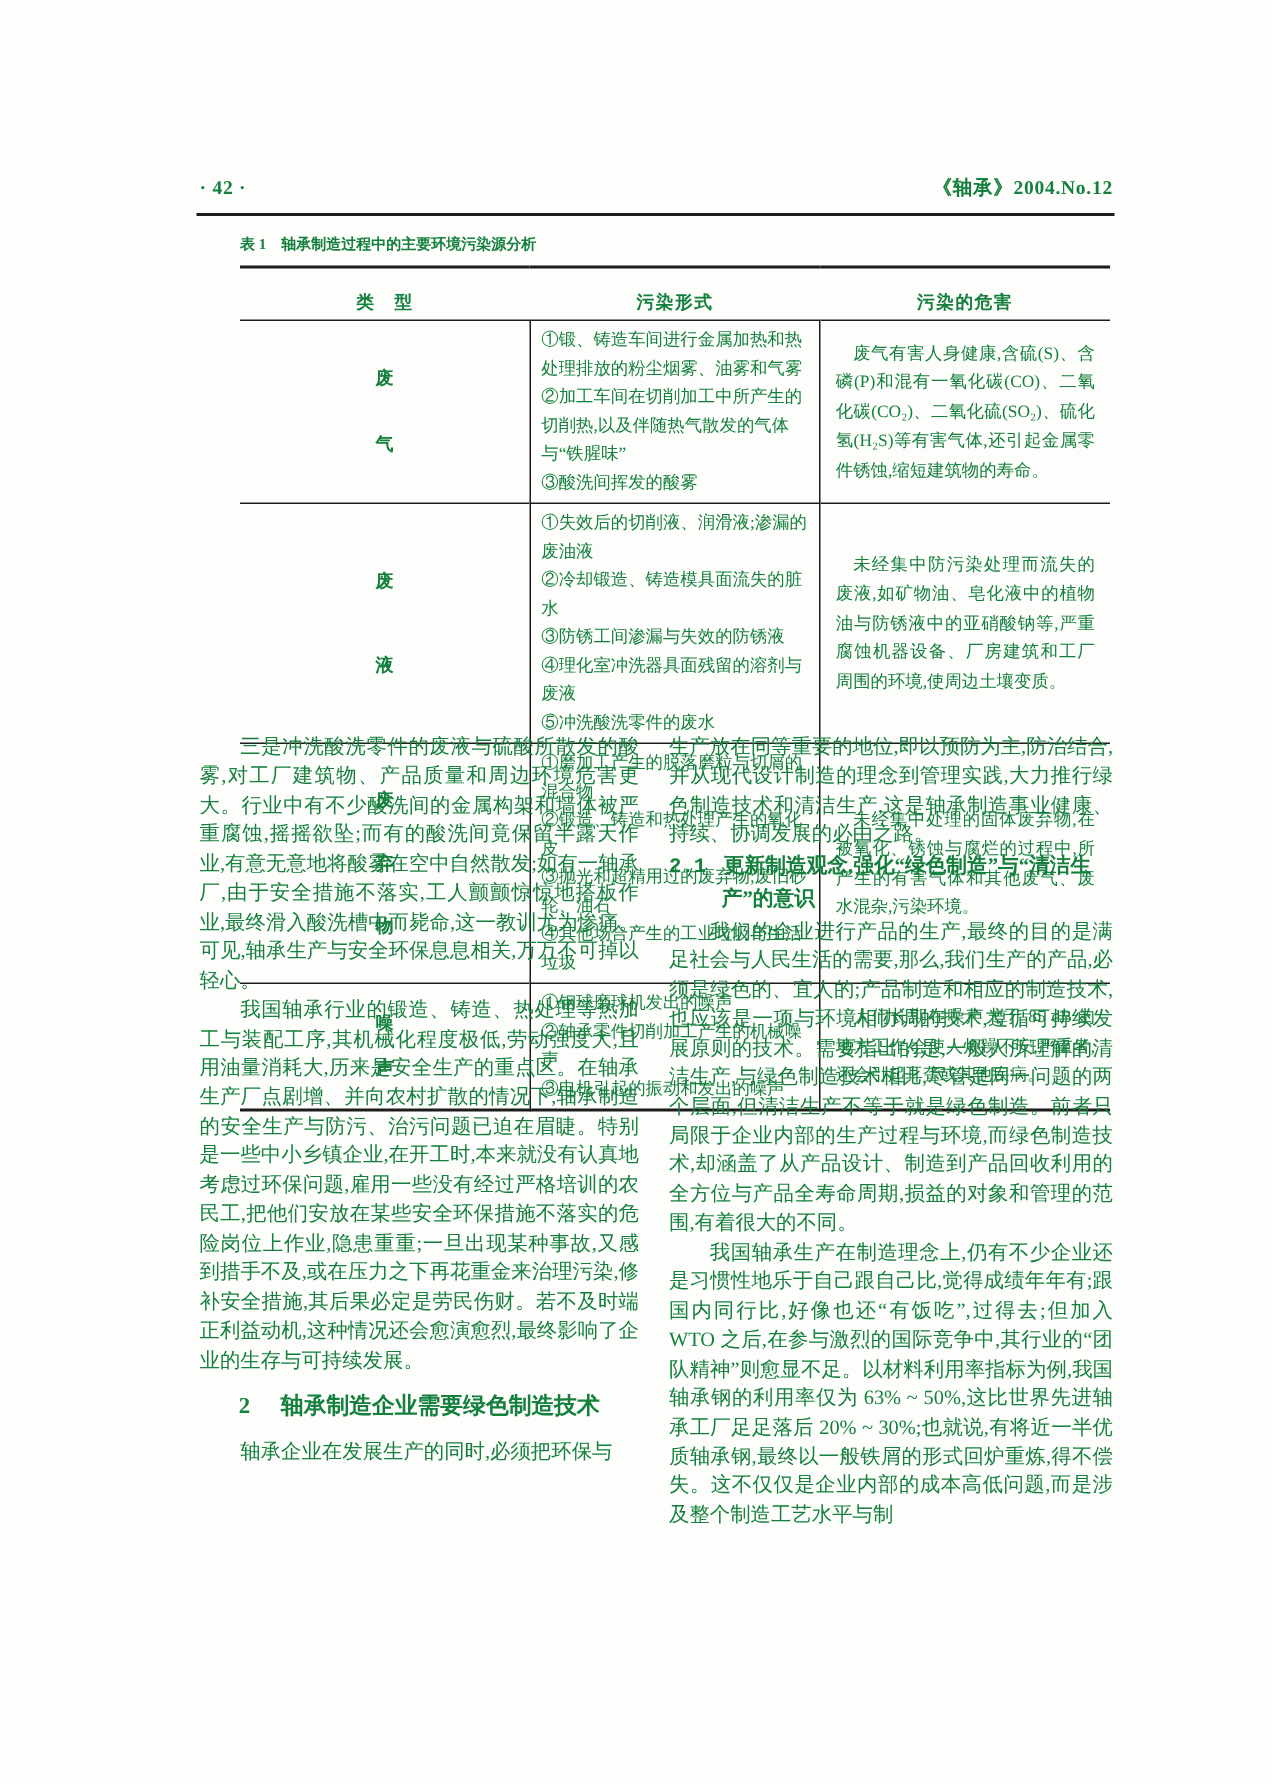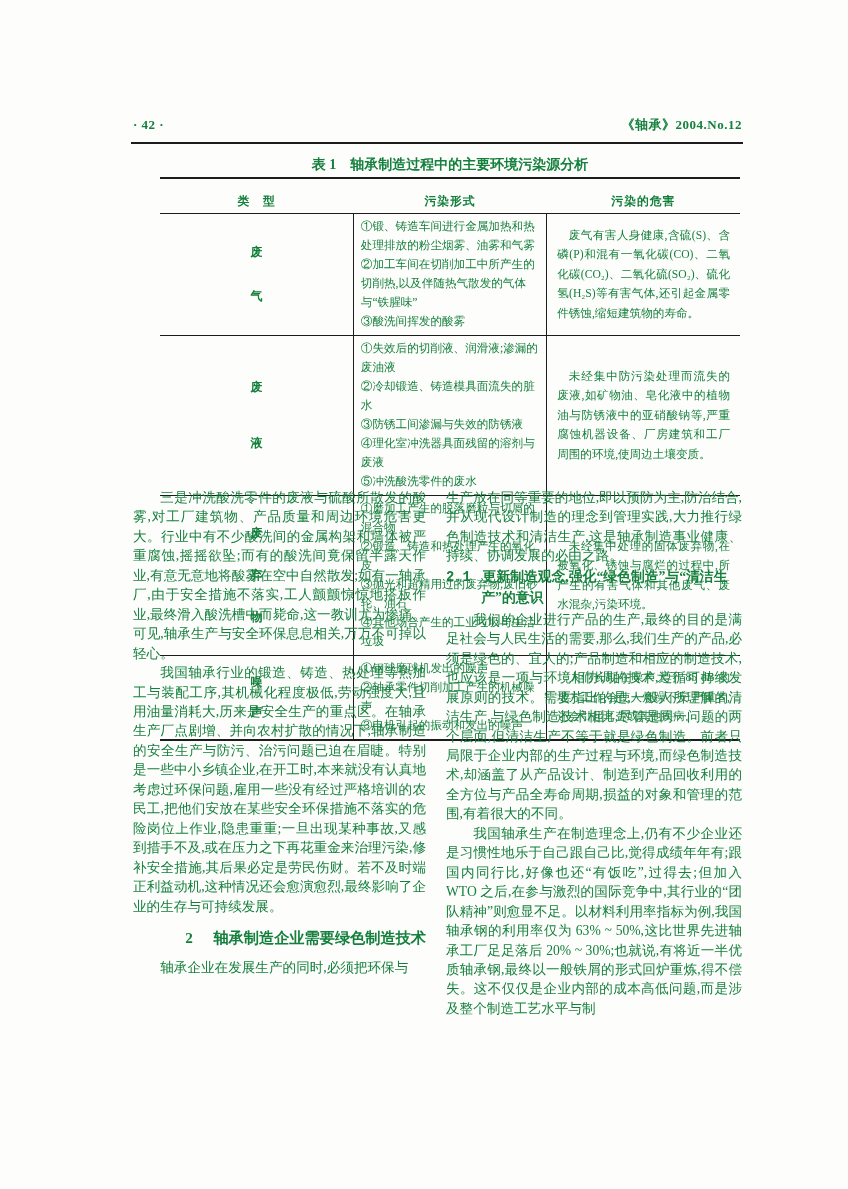--- a/index.html
+++ b/index.html
@@ -19,21 +19,21 @@
     display:flex;justify-content:space-between;align-items:baseline;
     font-size:13px;font-weight:bold;letter-spacing:.5px;
   }
   .head-rule{
     position:absolute;top:142px;left:131px;width:612px;
     border-top:2.2px solid #1c1c1c;
   }
   
   .table-caption{
     position:absolute;top:156px;left:160px;width:580px;
-    text-align:center;font-weight:bold;font-size:14px;
+    text-align:left;font-weight:bold;font-size:10px;
   }
   .table-caption .cap-title{margin-left:1em;}
   table.pollution{
     position:absolute;top:177px;left:160px;width:580px;
     border-collapse:collapse;table-layout:fixed;
     font-size:11.6px;
     border-top:2.2px solid #1c1c1c;
     border-bottom:2.2px solid #1c1c1c;
   }
   table.pollution th{
@@ -65,21 +65,21 @@
     position:absolute;top:488px;
     font-size:13.6px;line-height:19.45px;
     text-align:justify;
   }
   .col-left{left:133px;width:293px;}
   .col-right{left:446px;width:296px;}
   .para{margin:0;text-indent:2em;}
   .para.no-indent{text-indent:0;}
   .h2{
     font-weight:bold;font-size:15.2px;
-    margin:12px 0 11px;text-indent:0;text-align:right;
+    margin:12px 0 11px;text-indent:0;text-align:center;
   }
   .h2 .hnum{margin-right:1.35em;}
   .h3{
     font-weight:bold;font-size:13.8px;margin:1px 0;
     padding-left:2.55em;text-indent:-2.55em;text-align:left;
     line-height:20.5px;
   }
   .h3 .hnum3{margin-right:.85em;font-family:Liberation Mono, monospace;}
 </style>
 </head>

